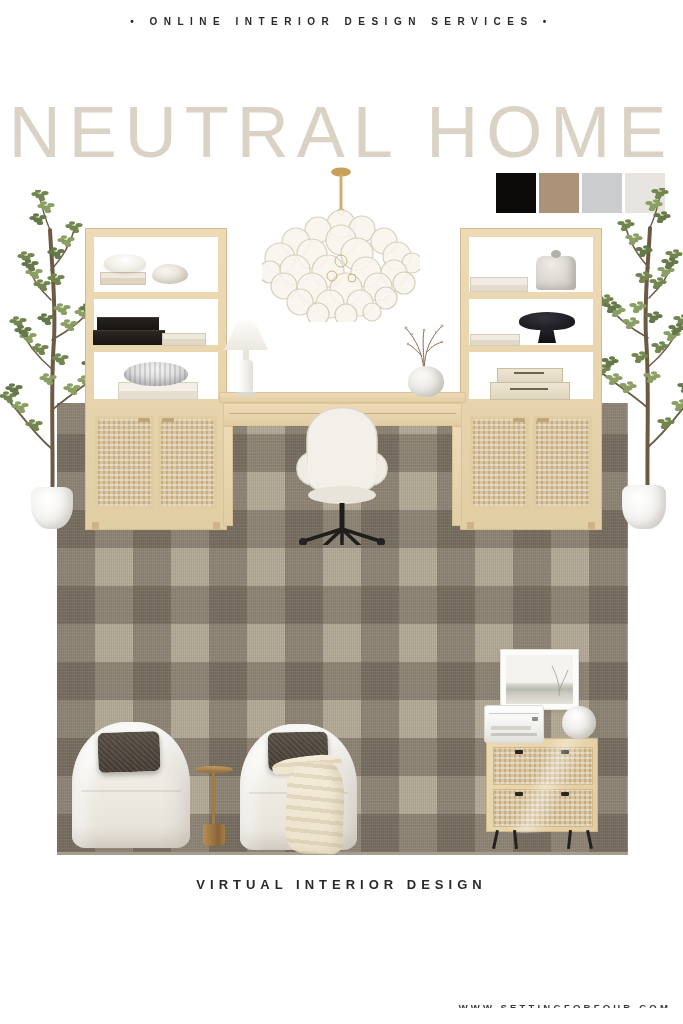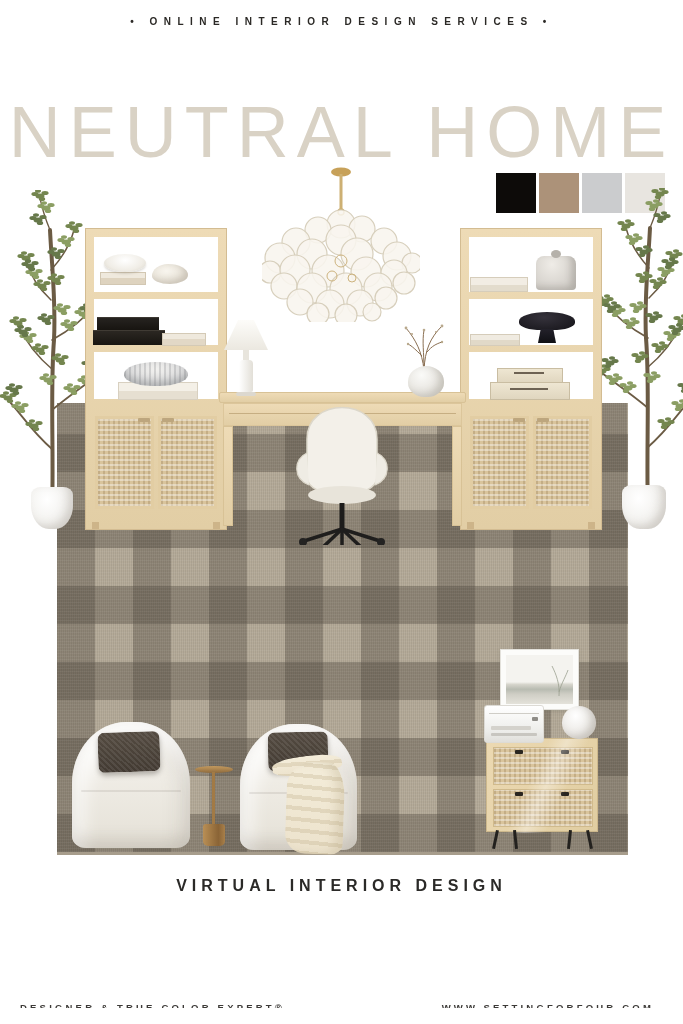--- a/index.html
+++ b/index.html
@@ -22,21 +22,21 @@
   .tagline{width:100%;text-align:center;font-size:10px;letter-spacing:6.5px;
     color:#2b2926;font-weight:600;}
   .watermark{width:100%;text-align:center;font-size:72px;letter-spacing:8px;
     color:#d9d2c5;font-weight:300;white-space:nowrap;line-height:1;}
   .titlebox{background:#ffffff;display:flex;align-items:center;justify-content:center;}
   .title{font-size:25px;letter-spacing:11px;padding-left:11px;font-weight:700;color:#0f0e0c;}
   .swatch{width:40px;height:40px;}
   .cavity{position:absolute;background:#ffffff;}
   .door-notch{position:absolute;width:12px;height:4px;background:#bda67e;border-radius:1px;}
   .bigtitle{width:100%;text-align:center;font-size:17px;letter-spacing:7px;font-weight:700;color:#262422;}
-  .subtitle{width:100%;text-align:center;font-size:16px;letter-spacing:5px;font-weight:600;color:#2b2a28;}
+  .subtitle{width:100%;text-align:center;font-size:13px;letter-spacing:5px;font-weight:600;color:#2b2a28;}
   .footer-text{font-size:9.5px;letter-spacing:3.2px;font-weight:600;color:#3c3a37;white-space:nowrap;}
   .chair-barrel{background:linear-gradient(180deg,#f5f3ee 0%,#efece5 45%,#e5e1d7 100%);
     border-radius:54px 54px 14px 14px / 62px 62px 12px 12px;
     box-shadow:inset 0 -10px 14px rgba(120,112,100,.18), inset 12px 22px 18px rgba(255,255,255,.7), inset -14px 8px 16px rgba(140,132,120,.12);}
   .chair-seam{position:absolute;left:8%;right:8%;top:54%;height:2px;background:rgba(100,92,80,.12);border-radius:2px;}
   .pillow{background:
     repeating-linear-gradient(45deg, rgba(255,255,255,.08) 0 2px, rgba(0,0,0,0) 2px 4px),
     linear-gradient(180deg,#544b41,#423a32);
     border-radius:7px;box-shadow:0 3px 5px rgba(60,55,48,.35);}
   .blanket{background:
@@ -324,16 +324,15 @@
     <div class="abs" style="left:74px;top:53px;width:8px;height:4px;background:#2a2620;border-radius:1px;"></div>
     <div class="abs" style="left:0;top:0;width:112px;height:94px;background:linear-gradient(115deg, rgba(255,255,255,0) 40%, rgba(255,255,255,.35) 52%, rgba(255,255,255,0) 66%);"></div>
   </div>
   <div class="abs" style="left:494px;top:830px;width:3px;height:19px;background:#23211e;transform:rotate(12deg);z-index:4;"></div>
   <div class="abs" style="left:514px;top:830px;width:3px;height:19px;background:#23211e;transform:rotate(-6deg);z-index:4;"></div>
   <div class="abs" style="left:568px;top:830px;width:3px;height:19px;background:#23211e;transform:rotate(6deg);z-index:4;"></div>
   <div class="abs" style="left:588px;top:830px;width:3px;height:19px;background:#23211e;transform:rotate(-12deg);z-index:4;"></div>
 
   <div class="abs subtitle" style="top:877px;left:0;z-index:7;">VIRTUAL INTERIOR DESIGN</div>
 
-  <div class="abs footer-text" style="left:20px;top:1002px;">DESIGNER &amp; TRUE COLOR EXPERT®</div>
-  <div class="abs footer-text" style="right:29px;top:1002px;">WWW.SETTINGFORFOUR.COM</div>
+  <div class="abs footer-text" style="right:12px;top:1002px;">WWW.SETTINGFORFOUR.COM</div>
 
 </div>
 
 </body></html>

